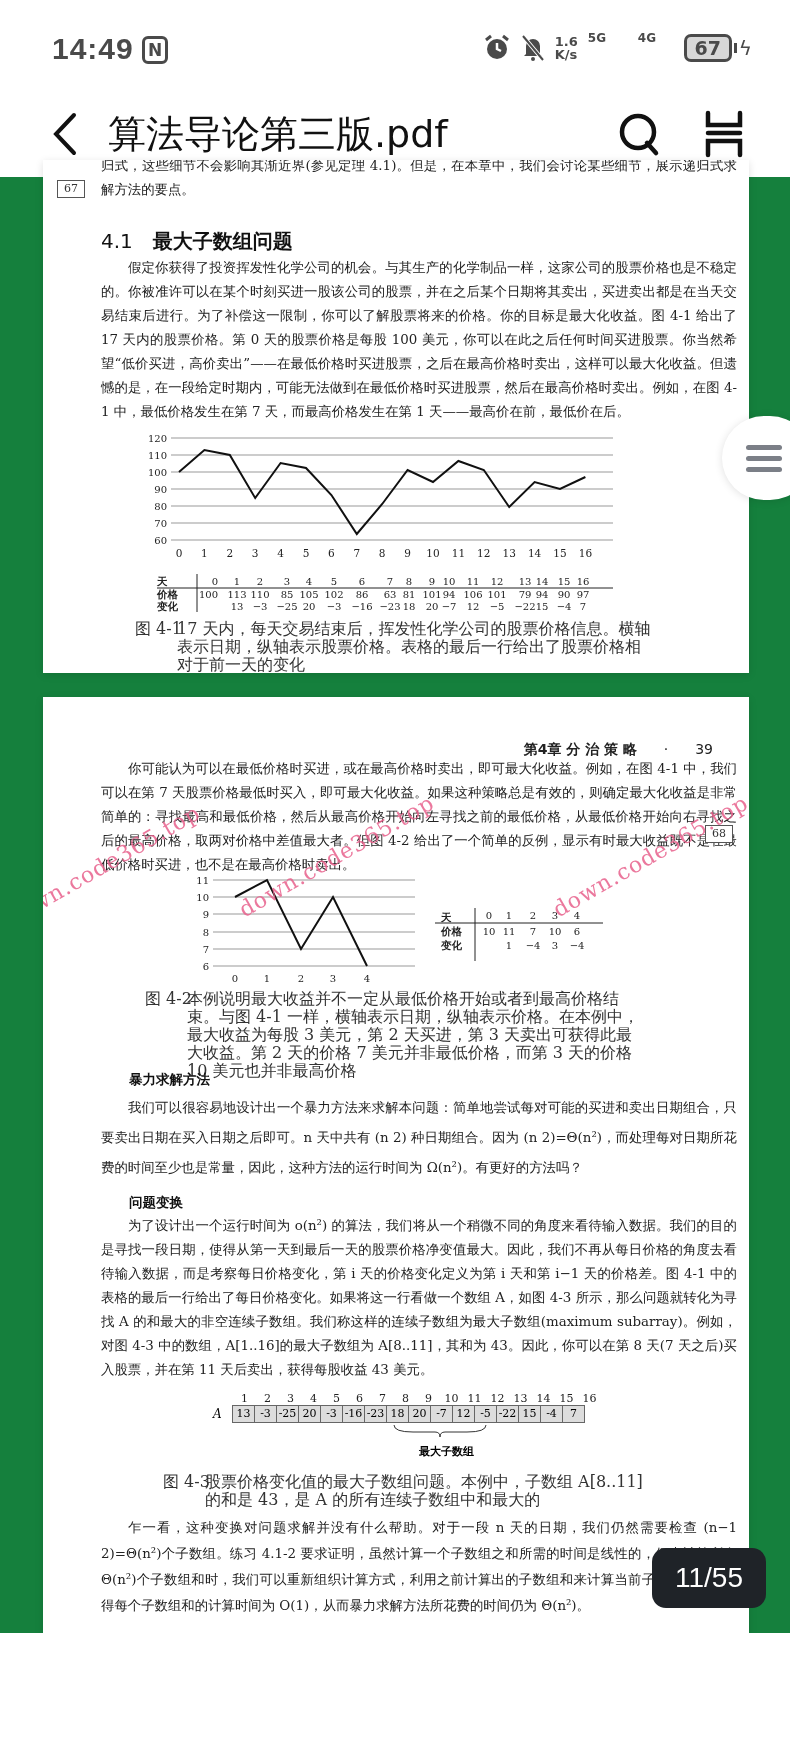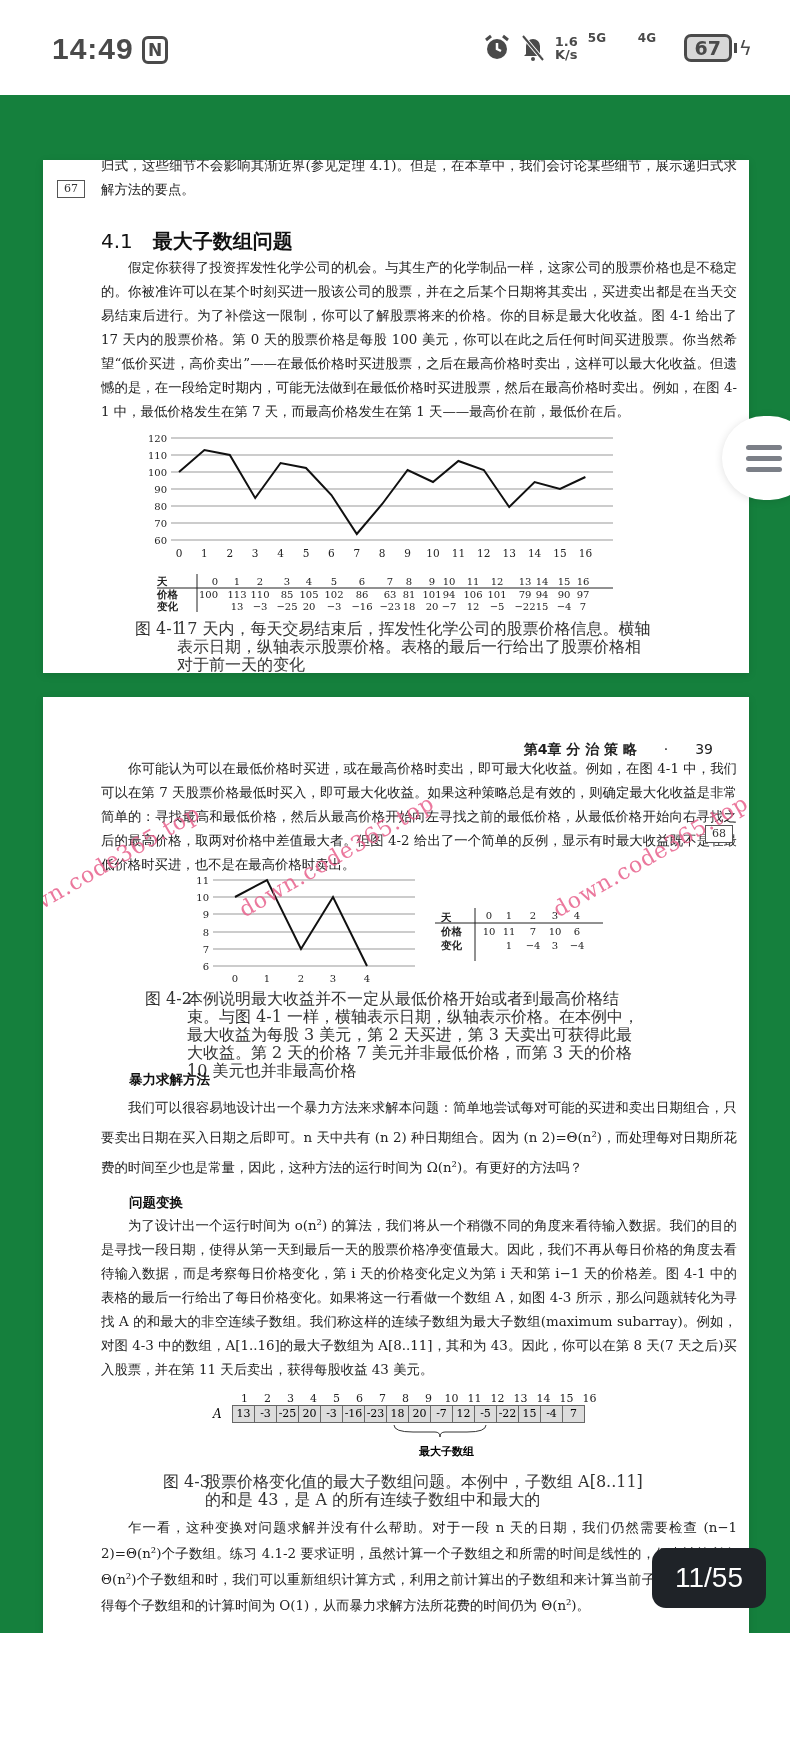--- a/index.html
+++ b/index.html
@@ -4,21 +4,21 @@
 <style>
   * { box-sizing: border-box; margin: 0; padding: 0; }
   html, body { width: 790px; height: 1747px; overflow: hidden; background: #f3f4f6; font-family: "DejaVu Sans", "Liberation Sans", sans-serif; }
   .app { position: relative; width: 790px; height: 1747px; background: #15803d; }
 
   
   .status-bar { position: absolute; top: 0; left: 0; width: 790px; height: 95px; background: #fff; }
   .status-time { position: absolute; left: 52px; top: 32px; font-size: 30px; font-weight: bold; color: #4a4a4a; letter-spacing: 1px; font-family: "Liberation Sans", sans-serif; }
   .nfc { position: absolute; left: 142px; top: 36px; width: 26px; height: 28px; border: 3px solid #4a4a4a; border-radius: 6px; font-size: 17px; font-weight: bold; line-height: 22px; text-align: center; color: #4a4a4a; }
   .status-right { position: absolute; right: 38px; top: 34px; display: flex; align-items: center; gap: 10px; color: #4a4a4a; }
-  .net-speed { font-size: 13px; line-height: 13px; font-weight: bold; text-align: center; }
+  .net-speed { font-size: 13px; line-height: 13px; font-weight: bold; text-align: left; }
   .sig { display: flex; align-items: flex-end; gap: 19px; height: 26px; position: relative; }
   .sig .lbl { font-size: 12px; font-weight: bold; position: absolute; top: -4px; left: 0; }
   .sig .bar { width: 4px; background: #4a4a4a; border-radius: 1px; }
   .battery { display: flex; align-items: center; }
   .battery .body { width: 48px; height: 28px; border: 3px solid #4a4a4a; border-radius: 7px; font-size: 19px; font-weight: bold; text-align: center; line-height: 22px; background: #d8d8d8; }
   .battery .cap { width: 3px; height: 10px; background: #4a4a4a; margin-left: 2px; }
   .battery .bolt { font-size: 20px; margin-left: 2px; }
 
   
   .title-bar { position: absolute; top: 95px; left: 0; width: 790px; height: 82px; background: #fff; }
@@ -110,20 +110,33 @@
           <span class="bar" style="height:26px"></span>
       </div>
       <div class="battery">
         <div class="body">67</div>
         <div class="cap"></div>
         <span class="bolt">ϟ</span>
       </div>
     </div>
   </div>
 
+  <div class="title-bar">
+    <svg class="back-btn" viewBox="0 0 40 50">
+        <path d="M28 6L10 25l18 19" stroke="#111" stroke-width="4" fill="none" stroke-linecap="round"></path>
+      </svg>
+    <div class="doc-title">算法导论第三版.pdf</div>
+    <svg class="search-btn" viewBox="0 0 48 50">
+        <circle cx="22" cy="23" r="16" stroke="#111" stroke-width="4.5" fill="none"></circle>
+        <path d="M31 34l9 10" stroke="#111" stroke-width="4.5" stroke-linecap="round"></path>
+      </svg>
+    <svg class="layout-btn" viewBox="0 0 48 50">
+        <path d="M8 4v12h32V4M8 46V32h32v14M8 24h32" stroke="#111" stroke-width="4.5" fill="none" stroke-linecap="round"></path>
+      </svg>
+  </div>
 
   <div class="page page1">
     <div class="para noind txt" style="top:-6px;">归式，这些细节不会影响其渐近界(参见定理 4.1)。但是，在本章中，我们会讨论某些细节，展示递归式求解方法的要点。</div>
     <div class="margin-num" style="left:14px; top:20px;">67</div>
     <div class="section-head">
       <span class="num">4.1</span><span>最大子数组问题</span>
     </div>
     <div class="para txt" style="top:96px;">假定你获得了投资挥发性化学公司的机会。与其生产的化学制品一样，这家公司的股票价格也是不稳定的。你被准许可以在某个时刻买进一股该公司的股票，并在之后某个日期将其卖出，买进卖出都是在当天交易结束后进行。为了补偿这一限制，你可以了解股票将来的价格。你的目标是最大化收益。图 4-1 给出了 17 天内的股票价格。第 0 天的股票价格是每股 100 美元，你可以在此之后任何时间买进股票。你当然希望“低价买进，高价卖出”——在最低价格时买进股票，之后在最高价格时卖出，这样可以最大化收益。但遗憾的是，在一段给定时期内，可能无法做到在最低价格时买进股票，然后在最高价格时卖出。例如，在图 4-1 中，最低价格发生在第 7 天，而最高价格发生在第 1 天——最高价在前，最低价在后。</div>
 
     <svg class="chart-svg" style="position:absolute; left:100px; top:267px;" width="480" height="185" viewBox="0 0 480 185">

